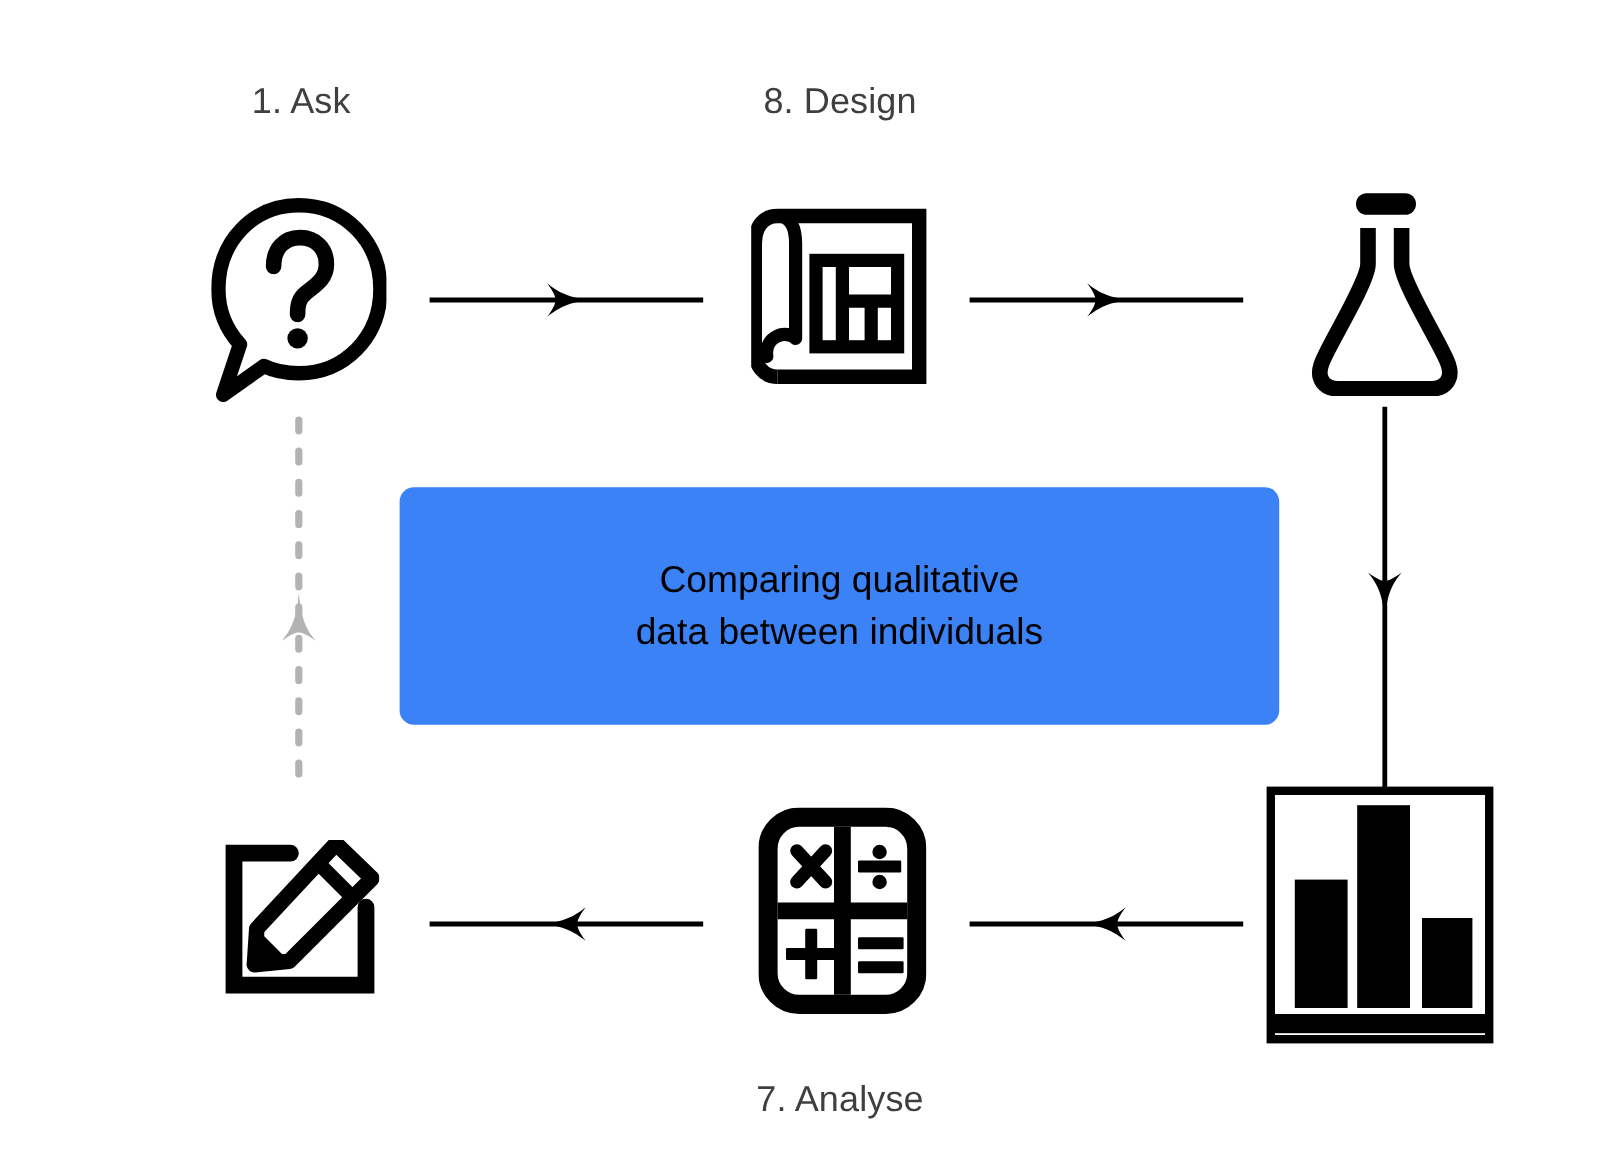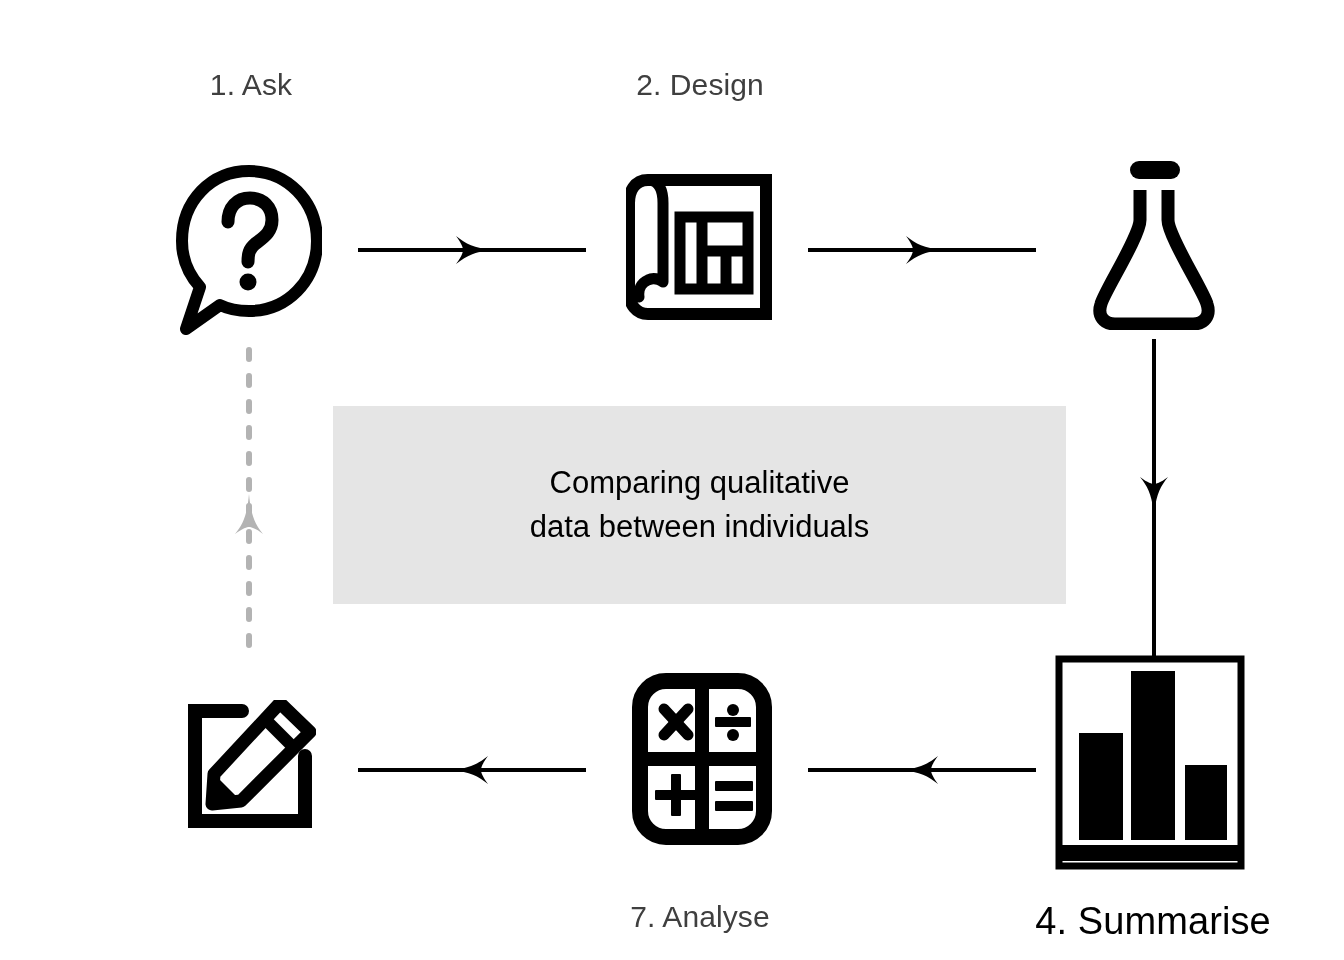--- a/index.html
+++ b/index.html
@@ -43,24 +43,25 @@
     position: absolute;
   }
   .connector svg {
     display: block;
     width: 100%;
     height: 100%;
     overflow: visible;
   }
   .callout {
     position: absolute;
-    background: #e5e5e5;
+    background: #3b82f6;
     display: flex;
     align-items: center;
     justify-content: center;
+    border-radius: 12px;
   }
   .callout-text {
     color: #000000;
     font-size: 31px;
     line-height: 1.42;
     text-align: center;
     font-family: "Liberation Sans", sans-serif;
     white-space: pre-line;
   }
 </style>
@@ -83,21 +84,21 @@
                C 6 36 35 6 73 6 Z" fill="none" stroke="#000000" stroke-width="12" stroke-linejoin="round"></path>
       <path d="M52 57
                C 52 42 61 33 74 33
                C 87 33 96 42 96 55
                C 96 67 88 72 79 79
                C 73 84 72 89 72 97" fill="none" stroke="#000000" stroke-width="13" stroke-linecap="round"></path>
       <circle cx="72" cy="117" r="8.5" fill="#000000"></circle>
     </svg>
   </div>
 
-  <div class="step-label" style="left:568px; top:68px; width:208px;">2. Design</div>
+  <div class="step-label" style="left:568px; top:68px; width:208px;">8. Design</div>
 
   <div class="icon-box" style="left:598px; top:170px; width:148px; height:152px;">
     <svg viewBox="0 0 148 152" xmlns="http://www.w3.org/2000/svg">
 
       <path d="M22 10 H140 V144 H22" fill="none" stroke="#000000" stroke-width="12" stroke-linejoin="miter"></path>
 
       <path d="M22 10 C 8 10 3 22 3 33 V122 C 3 134 10 144 22 144" fill="none" stroke="#000000" stroke-width="12" stroke-linejoin="round"></path>
 
       <path d="M22 10 C 34 10 37 22 37 33 V112 C 37 112 30 106 22 110 C 15 113 12 120 13 127" fill="none" stroke="#000000" stroke-width="11" stroke-linejoin="round" stroke-linecap="round"></path>
 
@@ -126,21 +127,20 @@
       <rect x="4" y="4" width="182" height="207" fill="#ffffff" stroke="#000000" stroke-width="7"></rect>
 
       <rect x="24" y="78" width="44" height="107" fill="#000000"></rect>
       <rect x="76" y="16" width="44" height="169" fill="#000000"></rect>
       <rect x="130" y="110" width="42" height="75" fill="#000000"></rect>
 
       <rect x="4" y="190" width="182" height="16" fill="#000000"></rect>
     </svg>
   </div>
 
-  <div class="step-label emphasis" style="left:975px; top:900px; width:300px;">4. Summarise</div>
 
   <div class="icon-box" style="left:604px; top:673px; width:140px; height:172px;">
     <svg viewBox="0 0 140 172" xmlns="http://www.w3.org/2000/svg">
       <rect x="8" y="8" width="124" height="156" rx="26" fill="none" stroke="#000000" stroke-width="16"></rect>
 
       <path d="M70 16 V156" stroke="#000000" stroke-width="14"></path>
       <path d="M16 86 H124" stroke="#000000" stroke-width="14"></path>
 
       <g stroke="#000000" stroke-width="11" stroke-linecap="round">
         <path d="M32 36 L56 62"></path>

